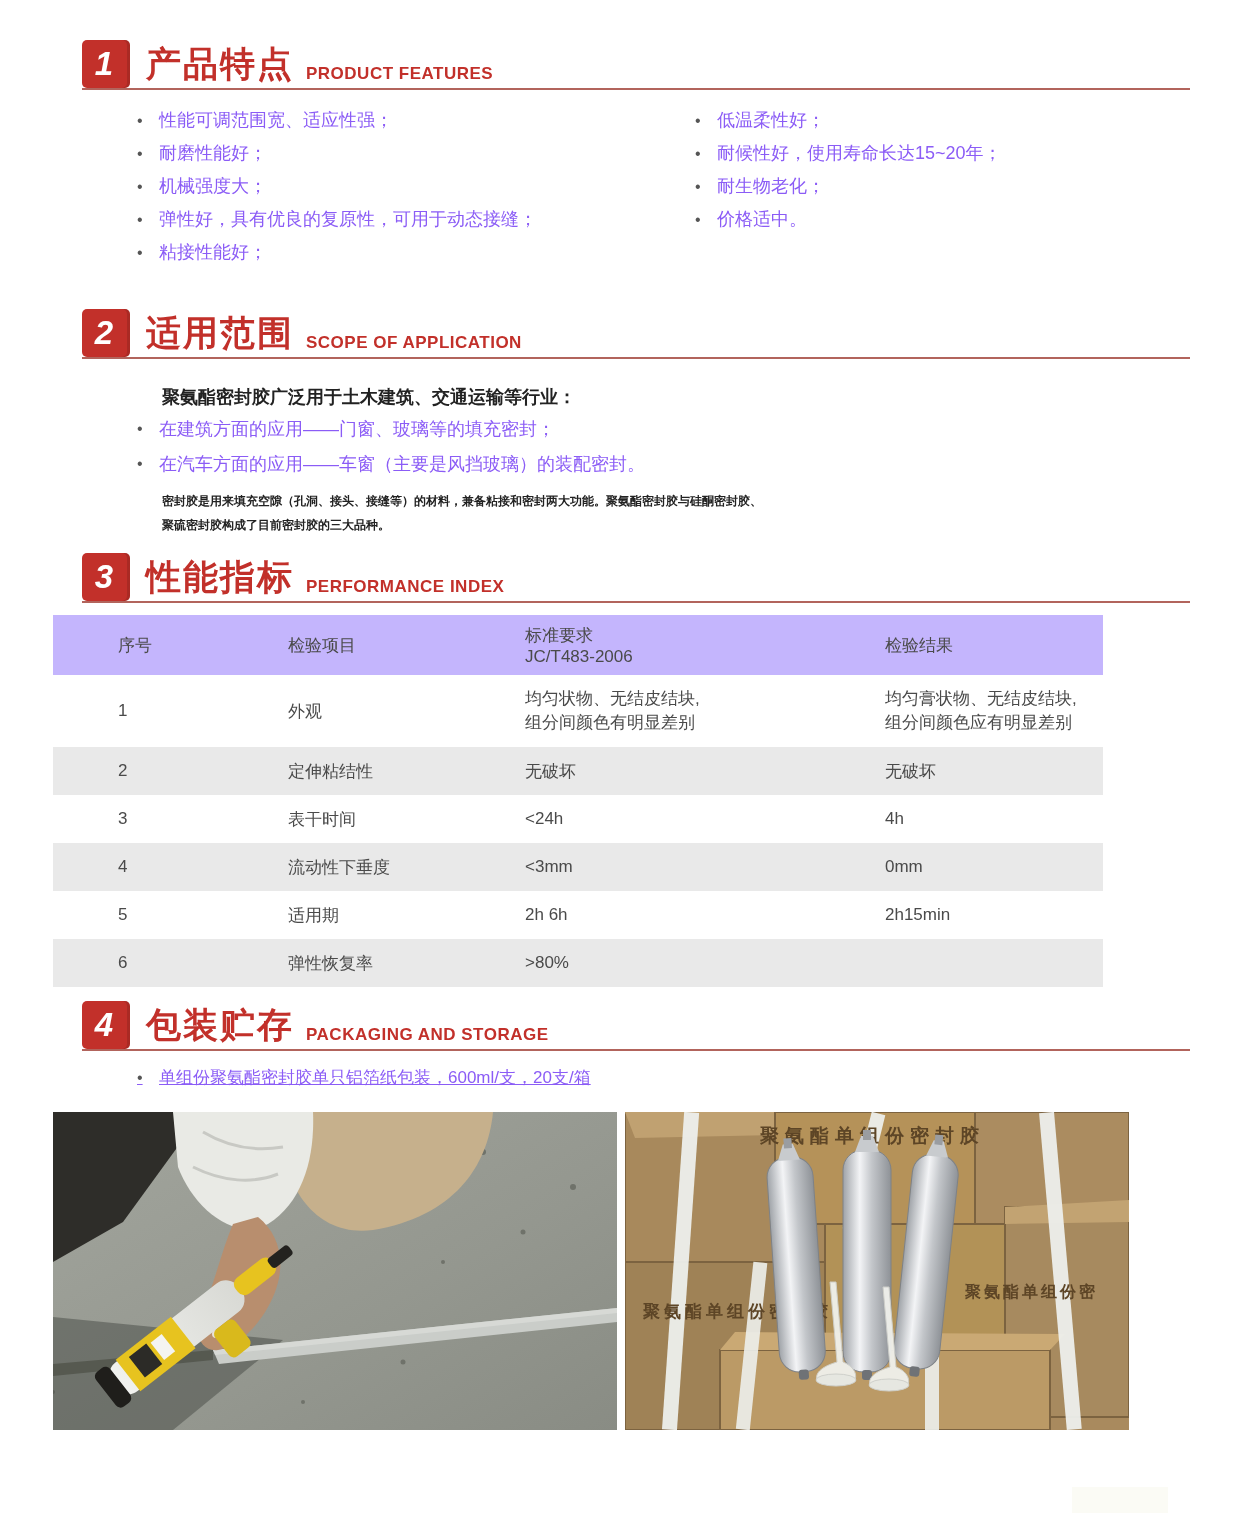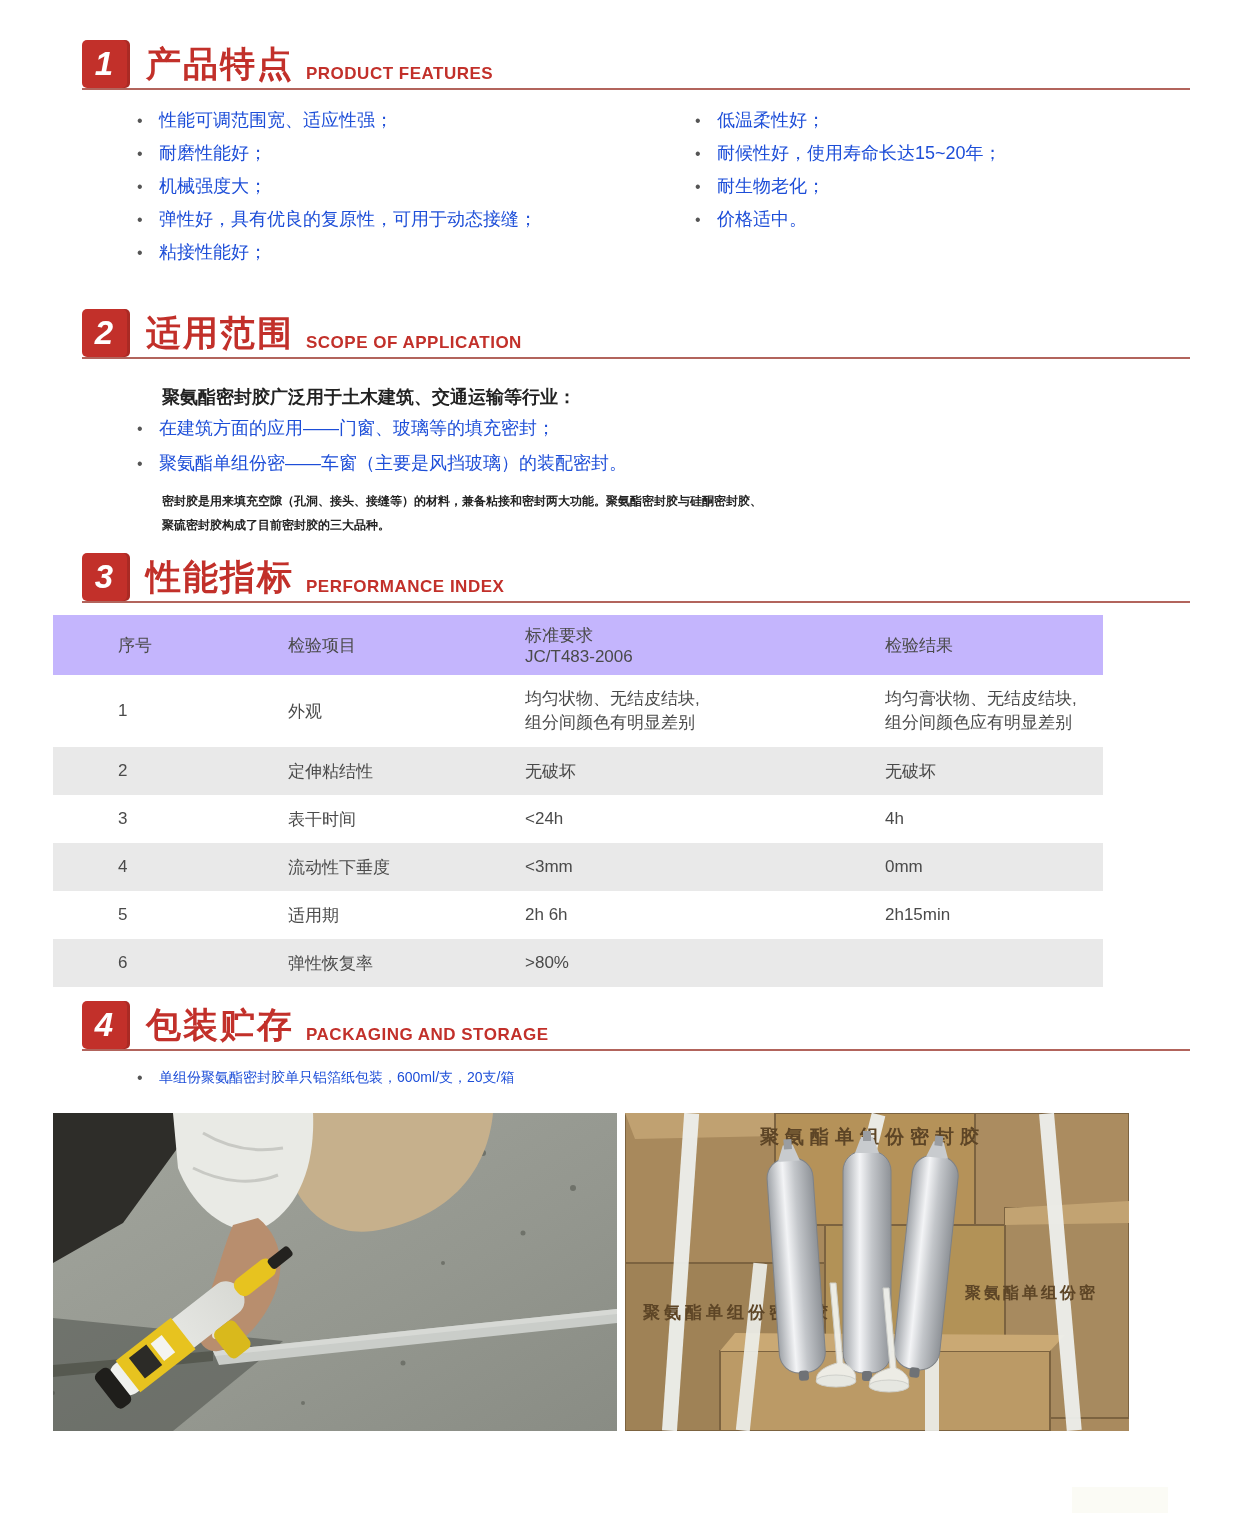--- a/index.html
+++ b/index.html
@@ -12,21 +12,21 @@
   .sec-header { display:flex; align-items:flex-end; border-bottom:2px solid #b2645c; padding-bottom:0; height:50px; position:relative; }
   .num-box { width:48px; height:48px; background:#c2302a; border-radius:5px; display:flex; align-items:center; justify-content:center; flex:0 0 auto; box-shadow:inset -3px 0 0 rgba(0,0,0,.12); }
   .num-box span { color:#fff; font-size:33px; font-weight:bold; font-style:italic; transform:translateX(-2px); }
   .title-zh { color:#c2302a; font-size:35px; font-weight:bold; letter-spacing:2px; margin-left:16px; line-height:48px; }
   .title-en { color:#c2302a; font-size:17px; font-weight:bold; margin-left:12px; margin-bottom:4px; letter-spacing:0.5px; }
 
   
   .feature-cols { display:flex; margin-top:14px; margin-left:55px; }
   .feature-col { width:558px; }
   .feature-col.right { width:auto; }
-  .b-item { display:flex; align-items:flex-start; font-size:18px; color:#1d4ed8; line-height:33px; }
+  .b-item { display:flex; align-items:flex-end; font-size:18px; color:#8b5cf6; line-height:33px; }
   .b-item .dot { width:22px; flex:0 0 auto; color:#555; }
   .b-item .dot::before { content:"•"; font-size:16px; }
 
   
   .s2-intro { margin:24px 0 0 80px; font-size:18px; font-weight:bold; color:#222; line-height:28px; }
   .s2-bullets { margin-left:55px; }
   .s2-bullets .b-item { line-height:34px; }
   .s2-note { margin:8px 0 0 80px; font-size:12px; font-weight:bold; color:#222; line-height:31px; }
 
   
@@ -35,21 +35,21 @@
   .trow > div { padding-left:65px; padding-top:6px; padding-bottom:6px; }
   .trow.head { background:#c4b5fd; min-height:60px; }
   .trow.stripe { background:#e9e9e9; }
   .trow.r1 { min-height:72px; }
   .trow.r { min-height:48px; }
   .pre { white-space:pre-line; line-height:24px; }
   .std-code { display:block; }
 
   
   .s4-bullet { margin-top:10px; }
-  .s4-bullet .b-item { margin-left:55px; font-size:14px; }
+  .s4-bullet .b-item { margin-left:55px; font-size:17px;text-decoration:underline; }
   .photos { display:flex; margin-top:18px; margin-left:53px; gap:8px; }
   .photo { height:318px; overflow:hidden; }
   .photo svg { display:block; }
 
   .watermark { position:absolute; left:1072px; top:1487px; width:96px; height:26px; background:#fbfbf5; }
 
   
   .sec1-list { margin-bottom:40px; }
   .sec2 { margin-top:0; }
   .gap-s3 { height:16px; }
@@ -121,21 +121,21 @@
       <div class="title-en">SCOPE OF APPLICATION</div>
     </div>
     <div class="s2-intro">聚氨酯密封胶广泛用于土木建筑、交通运输等行业：</div>
     <div class="s2-bullets">
       <div class="b-item">
           <span class="dot"></span>
           <span>在建筑方面的应用——门窗、玻璃等的填充密封；</span>
         </div>
       <div class="b-item">
           <span class="dot"></span>
-          <span>聚氨酯单组份密——车窗（主要是风挡玻璃）的装配密封。</span>
+          <span>在汽车方面的应用——车窗（主要是风挡玻璃）的装配密封。</span>
         </div>
     </div>
     <div class="s2-note pre">密封胶是用来填充空隙（孔洞、接头、接缝等）的材料，兼备粘接和密封两大功能。聚氨酯密封胶与硅酮密封胶、
 聚硫密封胶构成了目前密封胶的三大品种。</div>
   </div>
 
   <div class="gap-s3"></div>
 
   <div class="sec">
     <div class="sec-header">

